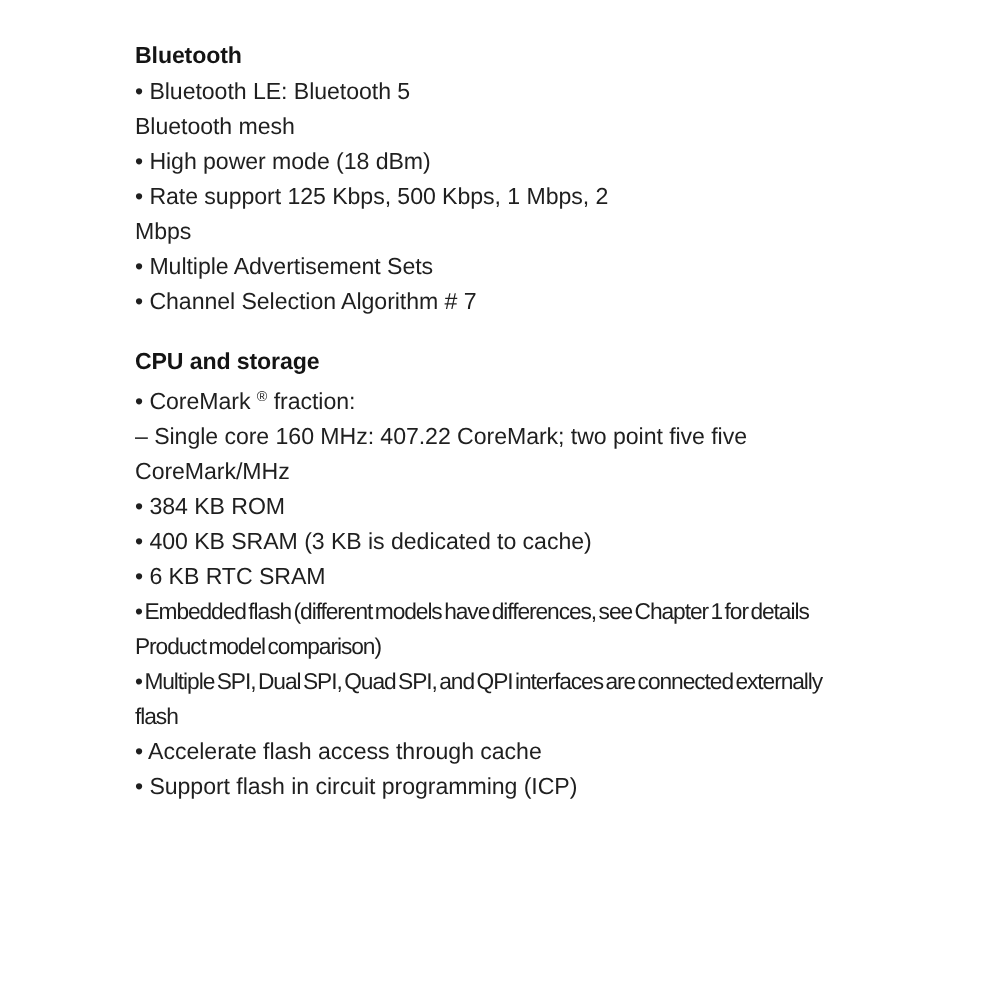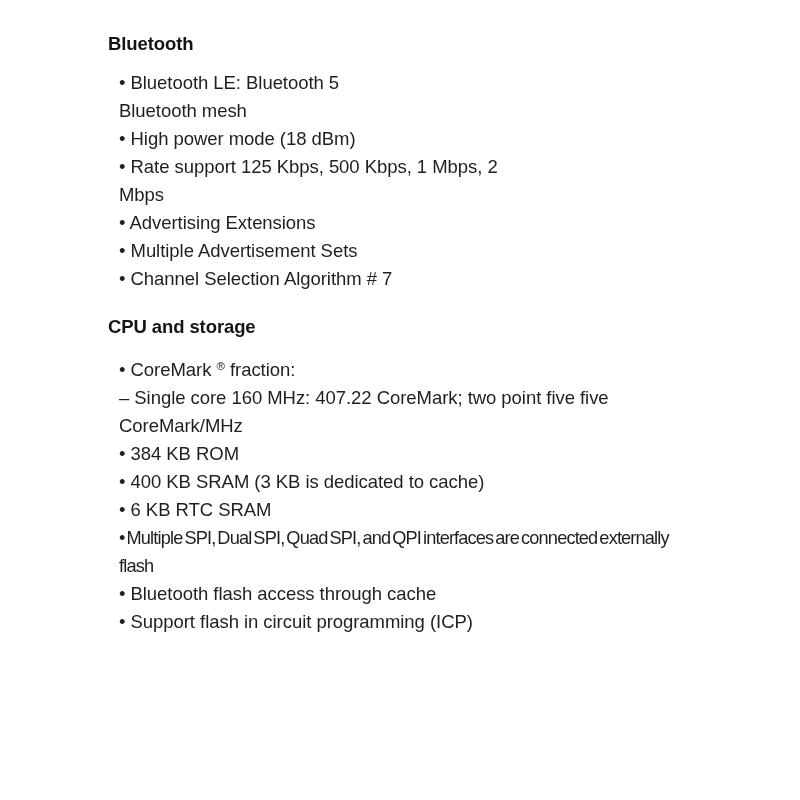--- a/index.html
+++ b/index.html
@@ -38,21 +38,21 @@
     font-size: 18.5px;
     font-weight: bold;
     line-height: 28px;
     letter-spacing: -0.1px;
     color: #141414;
     margin: 0 0 1px 0;
     white-space: nowrap;
   }
   .bullets {
     list-style: none;
-    margin: 11px;
+    margin: 0;
     padding: 0;
   }
   .bullet {
     font-size: 18.5px;
     line-height: 28px;
     color: #1f1f1f;
     margin: 0;
     padding: 0;
     white-space: pre-wrap;
     letter-spacing: -0.05px;
@@ -81,36 +81,37 @@
   <div class="page-body">
 
     <div class="section">
       <div class="sec-heading">Bluetooth</div>
       <ul class="bullets">
         <li class="bullet">• Bluetooth LE: Bluetooth 5
 Bluetooth mesh</li>
         <li class="bullet">• High power mode (18 dBm)</li>
         <li class="bullet">• Rate support 125 Kbps, 500 Kbps, 1 Mbps, 2
 Mbps</li>
-        <li class="bullet">• Advertising Extensions</li>
         <li class="bullet">• Multiple Advertisement Sets</li>
         <li class="bullet">• Channel Selection Algorithm # 7</li>
       </ul>
     </div>
 
     <div class="section">
       <div class="sec-heading">CPU and storage</div>
       <ul class="bullets">
         <li class="bullet"><span>• CoreMark </span><span class="reg">®</span><span> fraction:</span></li>
         <li class="bullet">– Single core 160 MHz: 407.22 CoreMark; two point five five
 CoreMark/MHz</li>
         <li class="bullet">• 384 KB ROM</li>
         <li class="bullet">• 400 KB SRAM (3 KB is dedicated to cache)</li>
         <li class="bullet">• 6 KB RTC SRAM</li>
+        <li class="bullet condensed">• Embedded flash (different models have differences, see Chapter 1 for details
+Product model comparison)</li>
         <li class="bullet condensed">• Multiple SPI, Dual SPI, Quad SPI, and QPI interfaces are connected externally
 flash</li>
-        <li class="bullet">• Bluetooth flash access through cache</li>
+        <li class="bullet">• Accelerate flash access through cache</li>
         <li class="bullet">• Support flash in circuit programming (ICP)</li>
       </ul>
     </div>
 
   </div>
 </div>
 
 </body></html>

